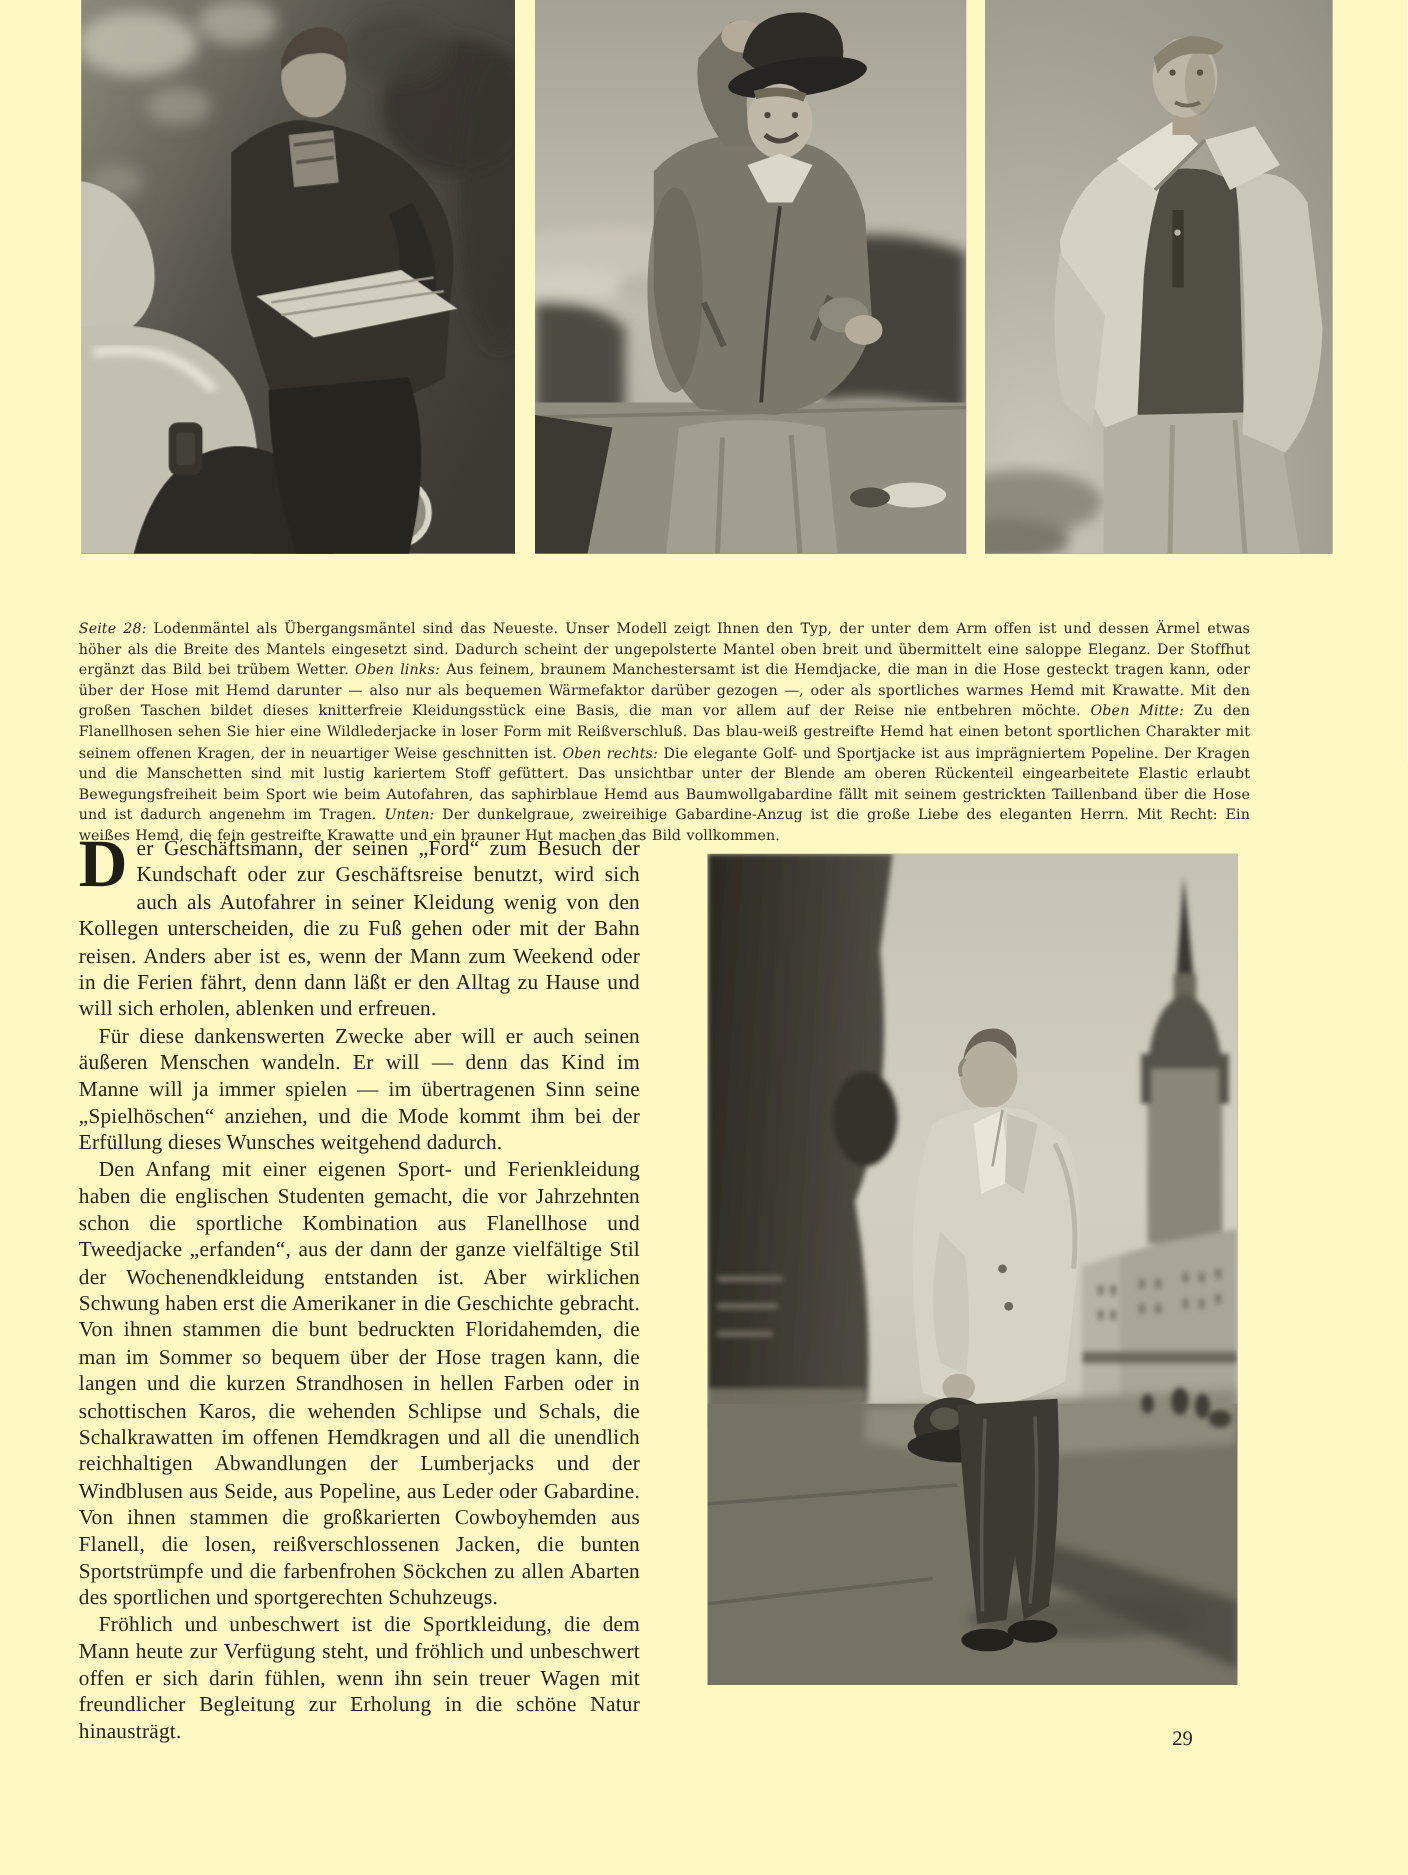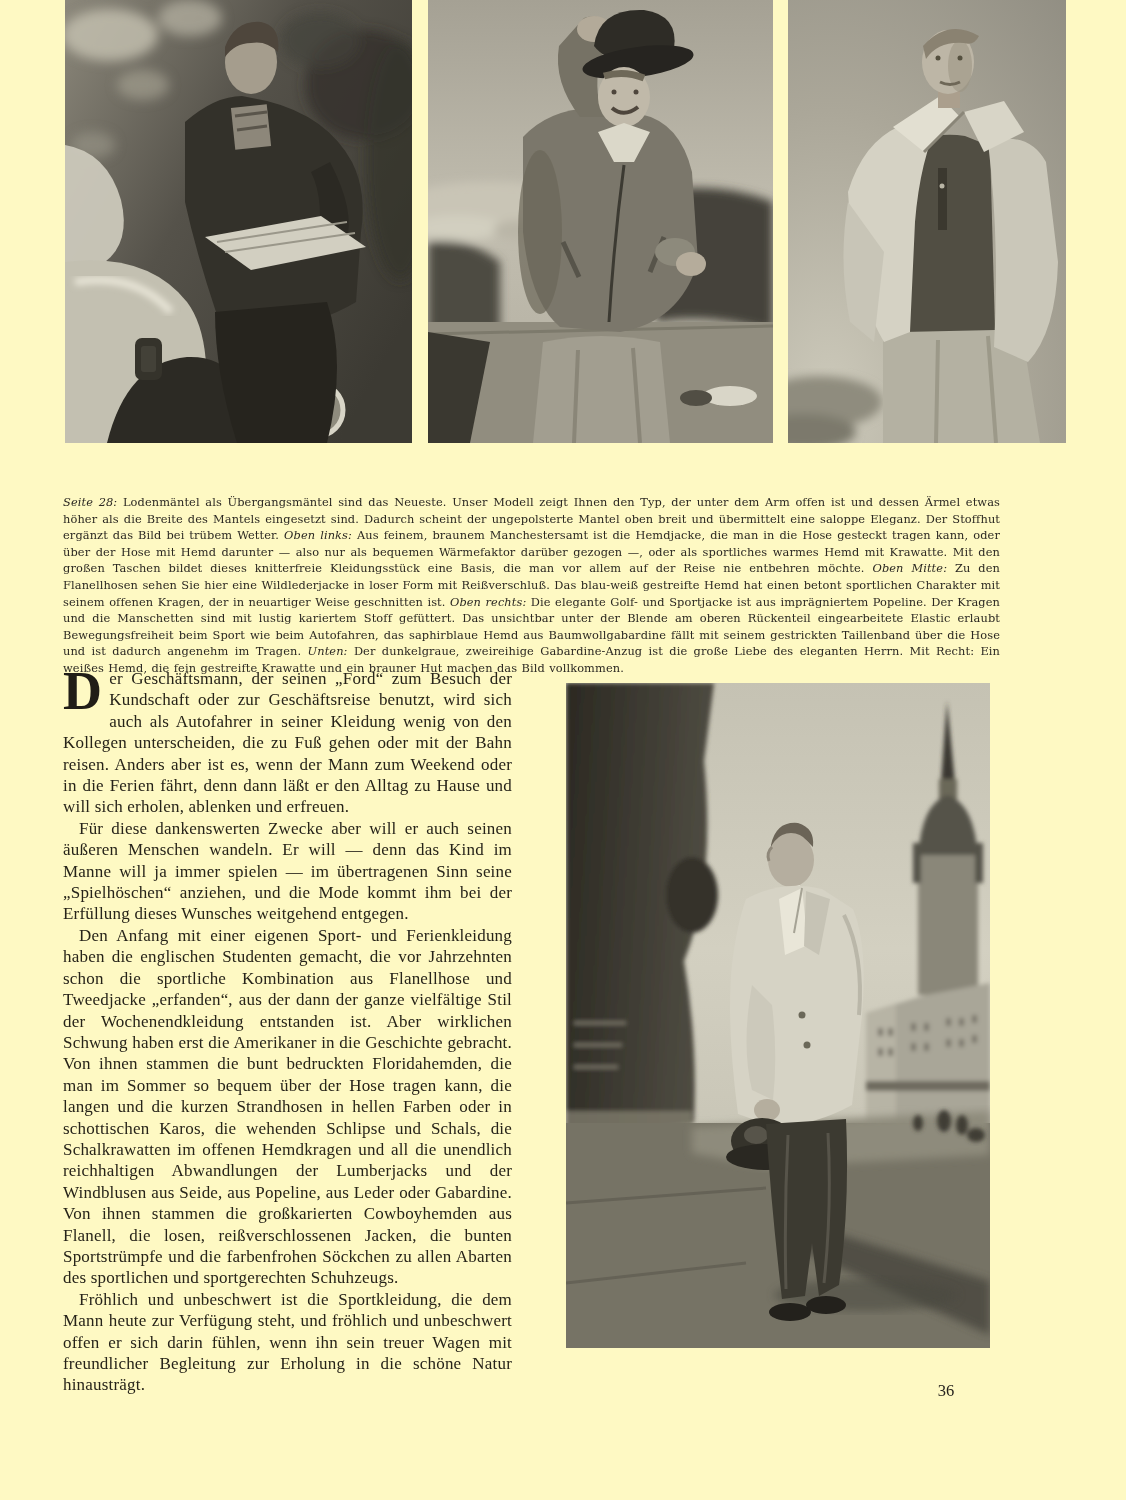--- a/index.html
+++ b/index.html
@@ -174,21 +174,21 @@
       <circle cx="150" cy="58" r="2.5" fill="#55503f"></circle>
         <circle cx="172" cy="58" r="2.5" fill="#55503f"></circle>
       <path d="M152,82 Q162,87 172,82" stroke="#6e6757" stroke-width="3" fill="none"></path>
     </svg>
   </div>
 
   <p class="caption"><i>Seite 28: </i><span>Lodenmäntel als Übergangsmäntel sind das Neueste. Unser Modell zeigt Ihnen den Typ, der unter dem Arm offen ist und dessen Ärmel etwas höher als die Breite des Mantels eingesetzt sind. Dadurch scheint der ungepolsterte Mantel oben breit und übermittelt eine saloppe Eleganz. Der Stoffhut ergänzt das Bild bei trübem Wetter. </span><i>Oben links: </i><span>Aus feinem, braunem Manchestersamt ist die Hemdjacke, die man in die Hose gesteckt tragen kann, oder über der Hose mit Hemd darunter — also nur als bequemen Wärmefaktor darüber gezogen —, oder als sportliches warmes Hemd mit Krawatte. Mit den großen Taschen bildet dieses knitterfreie Kleidungsstück eine Basis, die man vor allem auf der Reise nie entbehren möchte. </span><i>Oben Mitte: </i><span>Zu den Flanellhosen sehen Sie hier eine Wildlederjacke in loser Form mit Reißverschluß. Das blau-weiß gestreifte Hemd hat einen betont sportlichen Charakter mit seinem offenen Kragen, der in neuartiger Weise geschnitten ist. </span><i>Oben rechts: </i><span>Die elegante Golf- und Sportjacke ist aus imprägniertem Popeline. Der Kragen und die Manschetten sind mit lustig kariertem Stoff gefüttert. Das unsichtbar unter der Blende am oberen Rückenteil eingearbeitete Elastic erlaubt Bewegungsfreiheit beim Sport wie beim Autofahren, das saphirblaue Hemd aus Baumwollgabardine fällt mit seinem gestrickten Taillenband über die Hose und ist dadurch angenehm im Tragen. </span><i>Unten: </i><span>Der dunkelgraue, zweireihige Gabardine-Anzug ist die große Liebe des eleganten Herrn. Mit Recht: Ein weißes Hemd, die fein gestreifte Krawatte und ein brauner Hut machen das Bild vollkommen.</span></p>
 
   <div class="article">
     <p><span class="dropcap">D</span><span>er Geschäftsmann, der seinen „Ford“ zum Besuch der Kundschaft oder zur Geschäftsreise benutzt, wird sich auch als Autofahrer in seiner Kleidung wenig von den Kollegen unterscheiden, die zu Fuß gehen oder mit der Bahn reisen. Anders aber ist es, wenn der Mann zum Weekend oder in die Ferien fährt, denn dann läßt er den Alltag zu Hause und will sich erholen, ablenken und erfreuen.</span></p>
-    <p class="indent">Für diese dankenswerten Zwecke aber will er auch seinen äußeren Menschen wandeln. Er will — denn das Kind im Manne will ja immer spielen — im übertragenen Sinn seine „Spielhöschen“ anziehen, und die Mode kommt ihm bei der Erfüllung dieses Wunsches weitgehend entgegen.</p>
+    <p class="indent">Für diese dankenswerten Zwecke aber will er auch seinen äußeren Menschen wandeln. Er will — denn das Kind im Manne will ja immer spielen — im übertragenen Sinn seine „Spielhöschen“ anziehen, und die Mode kommt ihm bei der Erfüllung dieses Wunsches weitgehend dadurch.</p>
     <p class="indent">Den Anfang mit einer eigenen Sport- und Ferienkleidung haben die englischen Studenten gemacht, die vor Jahrzehnten schon die sportliche Kombination aus Flanellhose und Tweedjacke „erfanden“, aus der dann der ganze vielfältige Stil der Wochenendkleidung entstanden ist. Aber wirklichen Schwung haben erst die Amerikaner in die Geschichte gebracht. Von ihnen stammen die bunt bedruckten Floridahemden, die man im Sommer so bequem über der Hose tragen kann, die langen und die kurzen Strandhosen in hellen Farben oder in schottischen Karos, die wehenden Schlipse und Schals, die Schalkrawatten im offenen Hemdkragen und all die unendlich reichhaltigen Abwandlungen der Lumberjacks und der Windblusen aus Seide, aus Popeline, aus Leder oder Gabardine. Von ihnen stammen die großkarierten Cowboyhemden aus Flanell, die losen, reißverschlossenen Jacken, die bunten Sportstrümpfe und die farbenfrohen Söckchen zu allen Abarten des sportlichen und sportgerechten Schuhzeugs.</p>
     <p class="indent">Fröhlich und unbeschwert ist die Sportkleidung, die dem Mann heute zur Verfügung steht, und fröhlich und unbeschwert offen er sich darin fühlen, wenn ihn sein treuer Wagen mit freundlicher Begleitung zur Erholung in die schöne Natur hinausträgt.</p>
   </div>
 
   <div class="photo" id="photo-bottom">
     <svg viewBox="0 0 424 665" preserveAspectRatio="none">
       <defs>
         <linearGradient id="p4sky" x1="0" y1="0" x2="0" y2="1">
           <stop offset="0" stop-color="#c5c2b3"></stop>
             <stop offset="0.4" stop-color="#d3d0c1"></stop>
@@ -272,15 +272,15 @@
       <ellipse cx="196" cy="458" rx="31" ry="23" fill="#35332b"></ellipse>
       <ellipse cx="190" cy="452" rx="12" ry="9" fill="#57544a"></ellipse>
       <ellipse cx="201" cy="474" rx="41" ry="13" fill="#2a2822"></ellipse>
       <path d="M200,441 L280,436 Q284,522 273,602 L253,613 L246,560 L239,613 L216,616 Q205,522 200,441 Z" fill="#3c3a31"></path>
       <path d="M222,452 Q218,530 220,606 M262,450 Q266,525 258,600" stroke="#57544a" stroke-width="3" fill="none"></path>
       <ellipse cx="224" cy="629" rx="21" ry="9" fill="#23211c"></ellipse>
       <ellipse cx="260" cy="622" rx="20" ry="9" fill="#23211c"></ellipse>
     </svg>
   </div>
 
-  <div class="page-number">36</div>
+  <div class="page-number">29</div>
 
 </div>
 
 </body></html>

